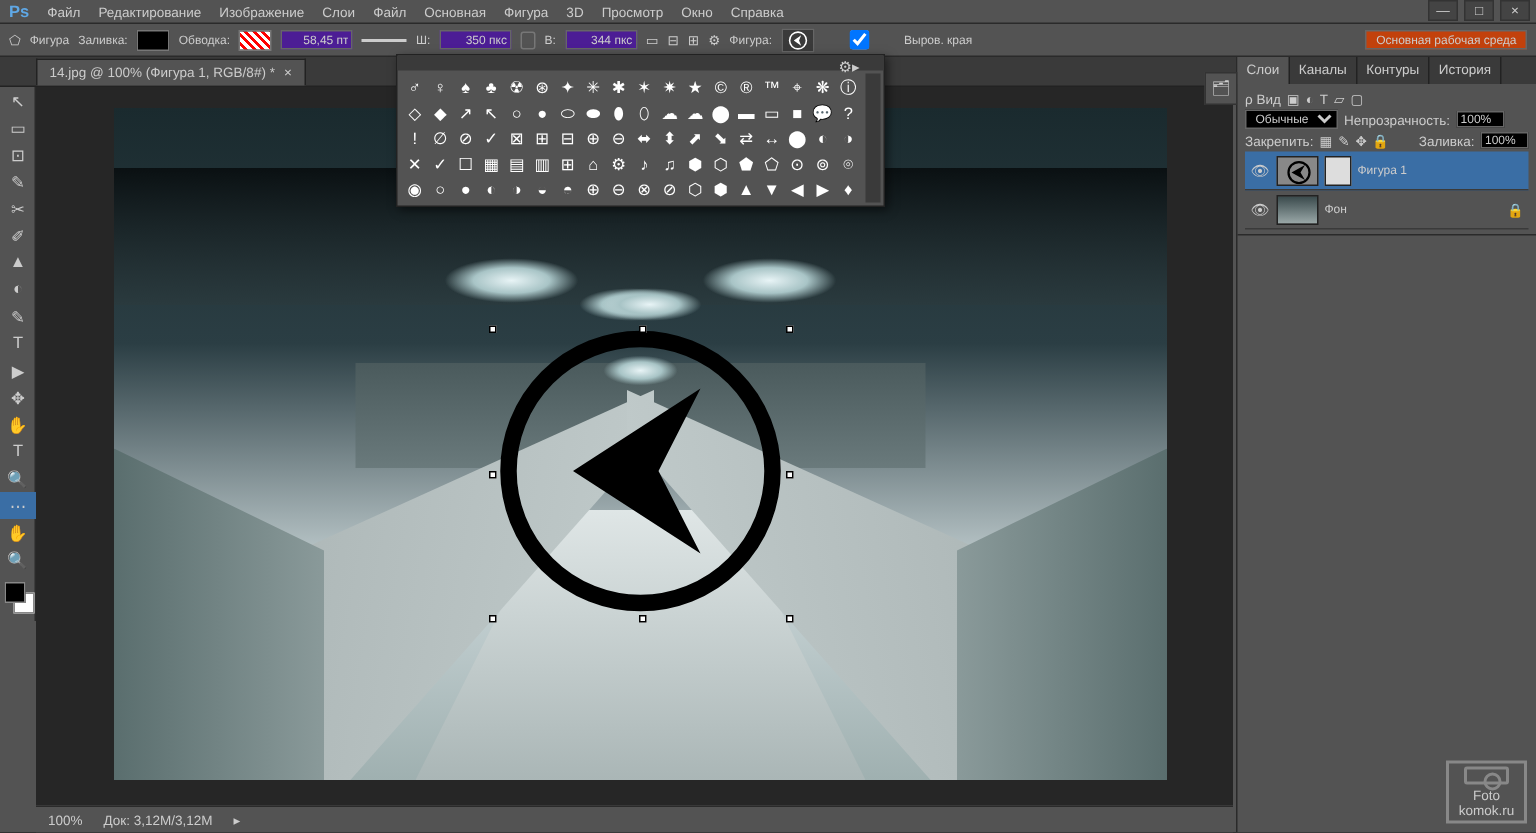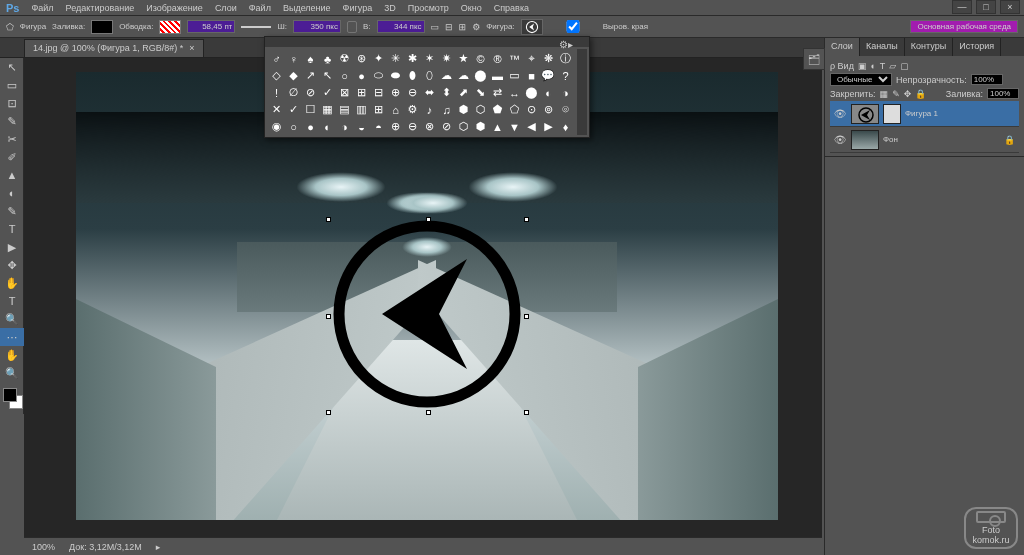--- a/index.html
+++ b/index.html
@@ -13,21 +13,21 @@
 .win-controls div { width:20px; height:14px; background:#444; text-align:center; line-height:12px; font-size:9px; border:1px solid #333; }
 
 
 .optbar { height:22px; background:#535353; display:flex; align-items:center; padding:0 6px; gap:6px; border-bottom:1px solid #2a2a2a; }
 .optbar .sw { width:22px; height:14px; background:#000; border:1px solid #777; }
 .optbar .lbl { font-size:8px; }
 .optbar input { background:#4c1d95; border:1px solid #666; color:#ccc; font-size:8px; padding:1px 2px; width:48px;text-align:right; }
 .optbar .chain { width:10px; height:12px; border:1px solid #777; border-radius:2px; }
 .optbar .shape-preview { width:22px; height:16px; background:#3a3a3a; border:1px solid #666; display:flex; align-items:center; justify-content:center; }
 .optbar .shape-preview svg { width:14px; height:14px; }
-.optbar .wsbtn { margin-left:auto; background:#a21caf; border:1px solid #666; padding:1px 6px; font-size:8px; }
+.optbar .wsbtn { margin-left:auto; background:#c2410c; border:1px solid #666; padding:1px 6px; font-size:8px; }
 
 
 .tabbar { height:20px; background:#3a3a3a; display:flex; align-items:center; padding-left:24px; border-bottom:1px solid #222; }
 .tabbar .tab { background:#535353; height:18px; padding:0 8px; font-size:8px; border:1px solid #222; border-bottom:none; display:flex; align-items:center; gap:6px; }
 .tabbar .tab .x { font-size:9px; }
 
 
 .toolbox { position:absolute; left:0; top:58px; width:24px; background:#535353; display:flex; flex-direction:column; gap:0; border-right:1px solid #2a2a2a; }
 .toolbox .tool { width:24px; height:18px; display:flex; align-items:center; justify-content:center; font-size:11px; cursor:pointer; }
 .toolbox .tool.active { background:#3a6ea5; }
@@ -79,35 +79,35 @@
 .layer .eye { width:14px; text-align:center; font-size:10px; }
 .layer .thumb { width:28px; height:20px; background:#888; border:1px solid #222; position:relative; overflow:hidden; }
 .layer .mask { width:18px; height:20px; background:#ddd; border:1px solid #222; }
 .layer .nm { font-size:8px; }
 .layer .lock { margin-left:auto; font-size:9px; }
 
 
 .status { position:absolute; left:24px; right:202px; bottom:0; height:18px; background:#535353; border-top:1px solid #2a2a2a; display:flex; align-items:center; gap:14px; padding:0 8px; font-size:8px; }
 
 
-.watermark { position:absolute; right:6px; bottom:6px; width:54px; height:42px; border:2px solid #888; border-radius:12px; display:flex; flex-direction:column; align-items:center; justify-content:flex-end; font-size:8px; color:#888; padding:2px; }
+.watermark { position:absolute; right:6px; bottom:6px; width:54px; height:42px; border:2px solid #888; border-radius:0; display:flex; flex-direction:column; align-items:center; justify-content:flex-end; font-size:8px; color:#888; padding:2px; }
 .watermark .cam { width:30px; height:16px; border:2px solid #888; border-radius:2px; position:relative; margin-bottom:2px;}
 .watermark .cam::before { content:""; position:absolute; right:3px; top:2px; width:8px; height:8px; border:2px solid #888; border-radius:50%; }
 </style>
 </head>
 <body>
 
 <div class="menubar">
   <span class="ps">Ps</span>
   <span>Файл</span>
   <span>Редактирование</span>
   <span>Изображение</span>
   <span>Слои</span>
   <span>Файл</span>
-  <span>Выделение</span>
+  <span>Основная</span>
   <span>Фигура</span>
   <span>3D</span>
   <span>Просмотр</span>
   <span>Окно</span>
   <span>Справка</span>
   <div class="win-controls">
     <div>—</div>
     <div>□</div>
     <div>×</div>
   </div>

